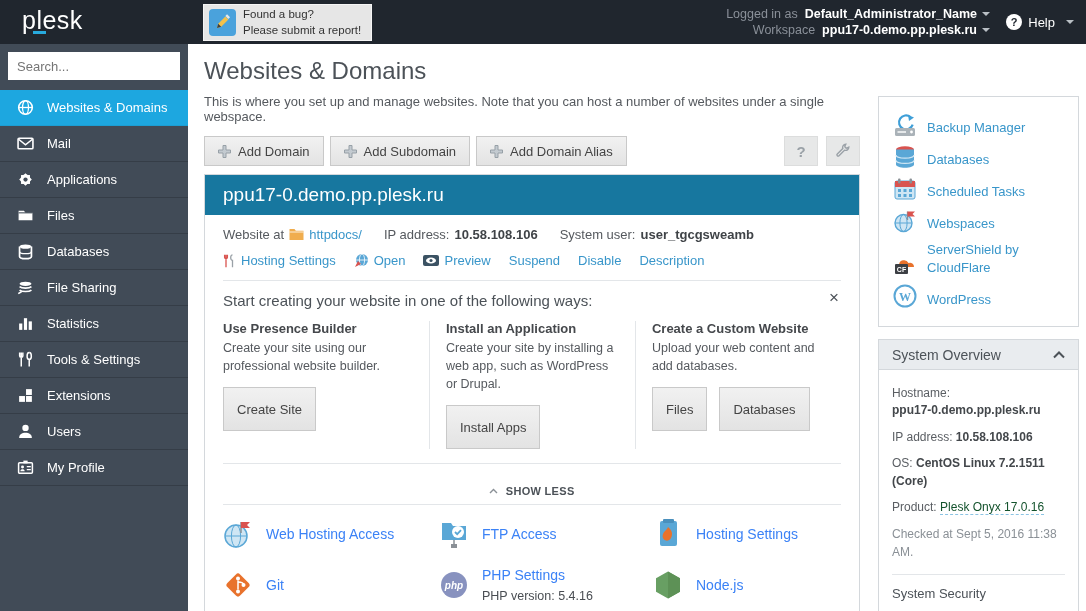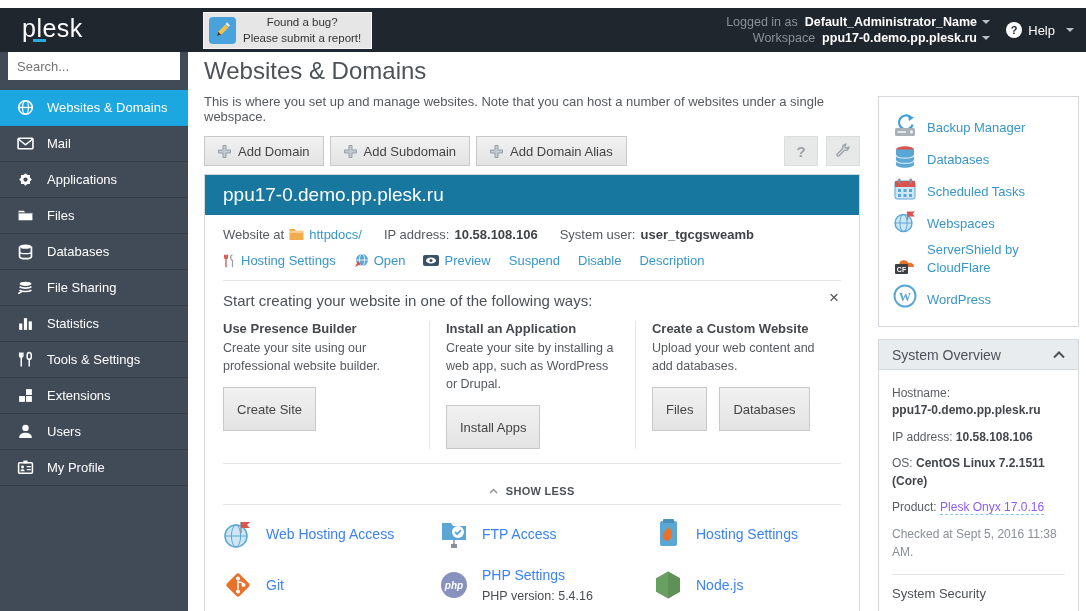--- a/index.html
+++ b/index.html
@@ -1,21 +1,21 @@
 <!DOCTYPE html>
 <html><head>
 <meta charset="utf-8">
 <style>
   * { margin:0; padding:0; box-sizing:border-box; }
   html,body { width:1086px; height:611px; overflow:hidden; }
   body { font-family:"Liberation Sans","DejaVu Sans",sans-serif; background:#fff; position:relative; color:#55595e; }
   a { text-decoration:none; cursor:pointer; }
 
   
-  .topbar { position:absolute; top:8px; left:0; width:1086px; height:44px; background:#20262e; z-index:5;text-align:center; }
+  .topbar { position:absolute; top:0; left:0; width:1086px; height:44px; background:#20262e; z-index:5; }
   .logo { position:absolute; left:22px; top:6px; color:#fff; font-size:25px; font-weight:400; letter-spacing:.5px; }
   .logo-accent { position:absolute; left:11px; bottom:1px; width:13px; height:3px; background:#28aade; }
   .bug-banner { position:absolute; left:203px; top:4px; height:37px; background:#e6e6e6; border:1px solid #f5f5f5; display:flex; align-items:center; gap:7px; padding:0 10px 0 5px; cursor:pointer; }
   .bug-icon { width:27px; height:27px; background:#4aa2dc; border-radius:4px; display:flex; align-items:center; justify-content:center; }
   .bug-text { font-size:11.5px; color:#333; line-height:1.35; }
   .top-right { position:absolute; right:96px; top:0; height:44px; display:flex; flex-direction:column; justify-content:center; gap:2px; }
   .tr-row { display:flex; align-items:center; justify-content:flex-end; font-size:12.5px; }
   .tr-label { color:#8a9099; margin-right:7px; }
   .tr-value { color:#fff; font-weight:700; }
   .caret { display:inline-block; width:0; height:0; border:4px solid transparent; border-top-color:#b9bfc5; margin-left:5px; position:relative; top:2px; }
@@ -75,21 +75,21 @@
   .rcard { border:1px solid #d4d8dc; background:#fff; }
   .rcard.shortcuts { margin-top:52px; padding:8px 14px 10px; }
   .shortcut { display:flex; align-items:flex-end; gap:10px; margin:8px 0; }
   .shortcut .ricon { width:24px; height:24px; flex:0 0 auto; }
   .shortcut a { color:#3996ca; font-size:13px; line-height:1.35; }
   .rcard.overview { margin-top:12px; }
   .rhead { height:30px; background:#e9ecef; border-bottom:1px solid #d4d8dc; display:flex; align-items:center; justify-content:space-between; padding:0 13px; font-size:14px; color:#4c5258; cursor:pointer; }
   .rbody { padding:6px 13px 12px; font-size:12px; color:#5a5e63; }
   .rrow { margin-top:9px; line-height:1.45; }
   .rrow b { color:#43474b; }
-  .product-link { color:#8b5cf6; border-bottom:1px dashed #8cc4e4; }
+  .product-link { color:#14532d; border-bottom:1px dashed #8cc4e4; }
   .checked { color:#8a9096; margin-top:10px; }
   .rdivider { border:0; border-top:1px solid #e3e6e9; margin:13px 0 11px; }
   .sec-title { font-size:13px; color:#4c5258; }
 </style>
 </head>
 <body>
 
 <div class="topbar">
   <div class="logo"><span>plesk</span><span class="logo-accent"></span></div>
 

